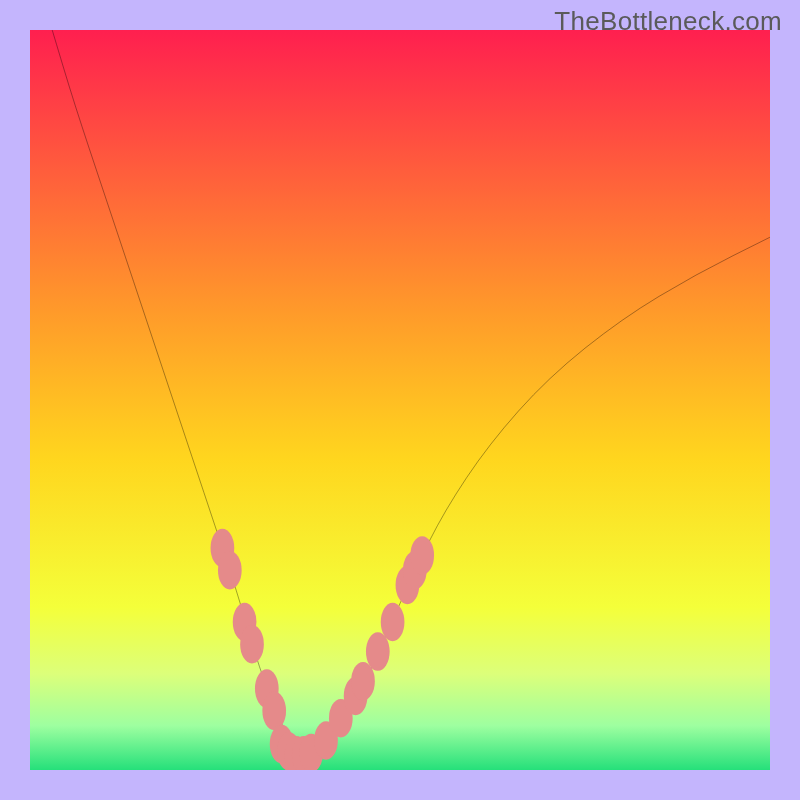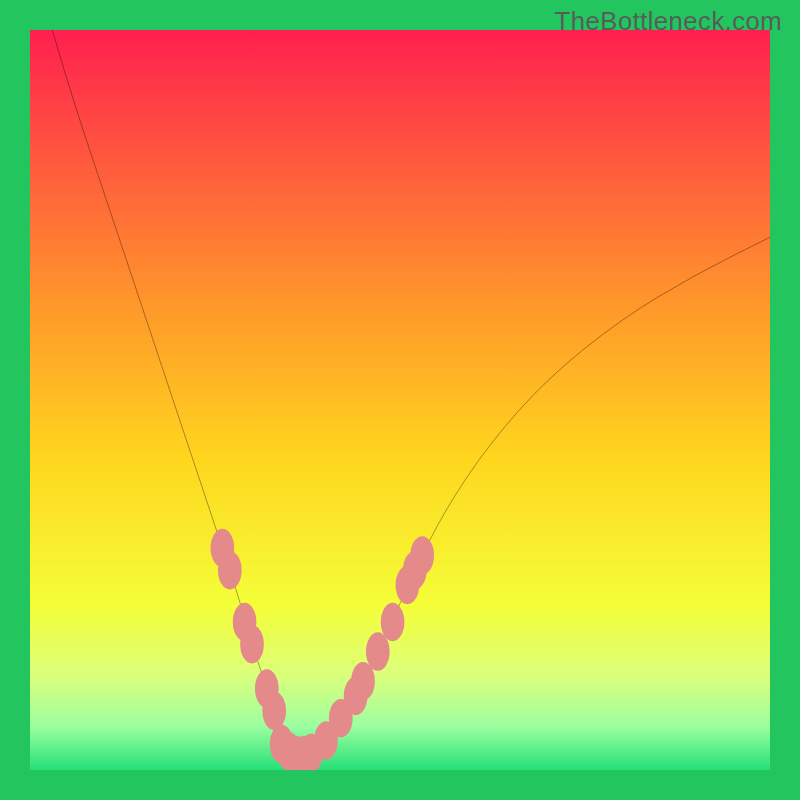--- a/index.html
+++ b/index.html
@@ -10,21 +10,21 @@
     overflow: hidden;
     background: #000;
     font-family: Arial, Helvetica, sans-serif;
   }
   .frame {
     position: absolute;
     left: 0;
     top: 0;
     width: 800px;
     height: 800px;
-    background: #22c55e;
+    background: #c4b5fd;
   }
   .plot-area {
     position: absolute;
     left: 30px;
     top: 30px;
     width: 740px;
     height: 740px;
     overflow: hidden;
   }
   .bg-gradient {

